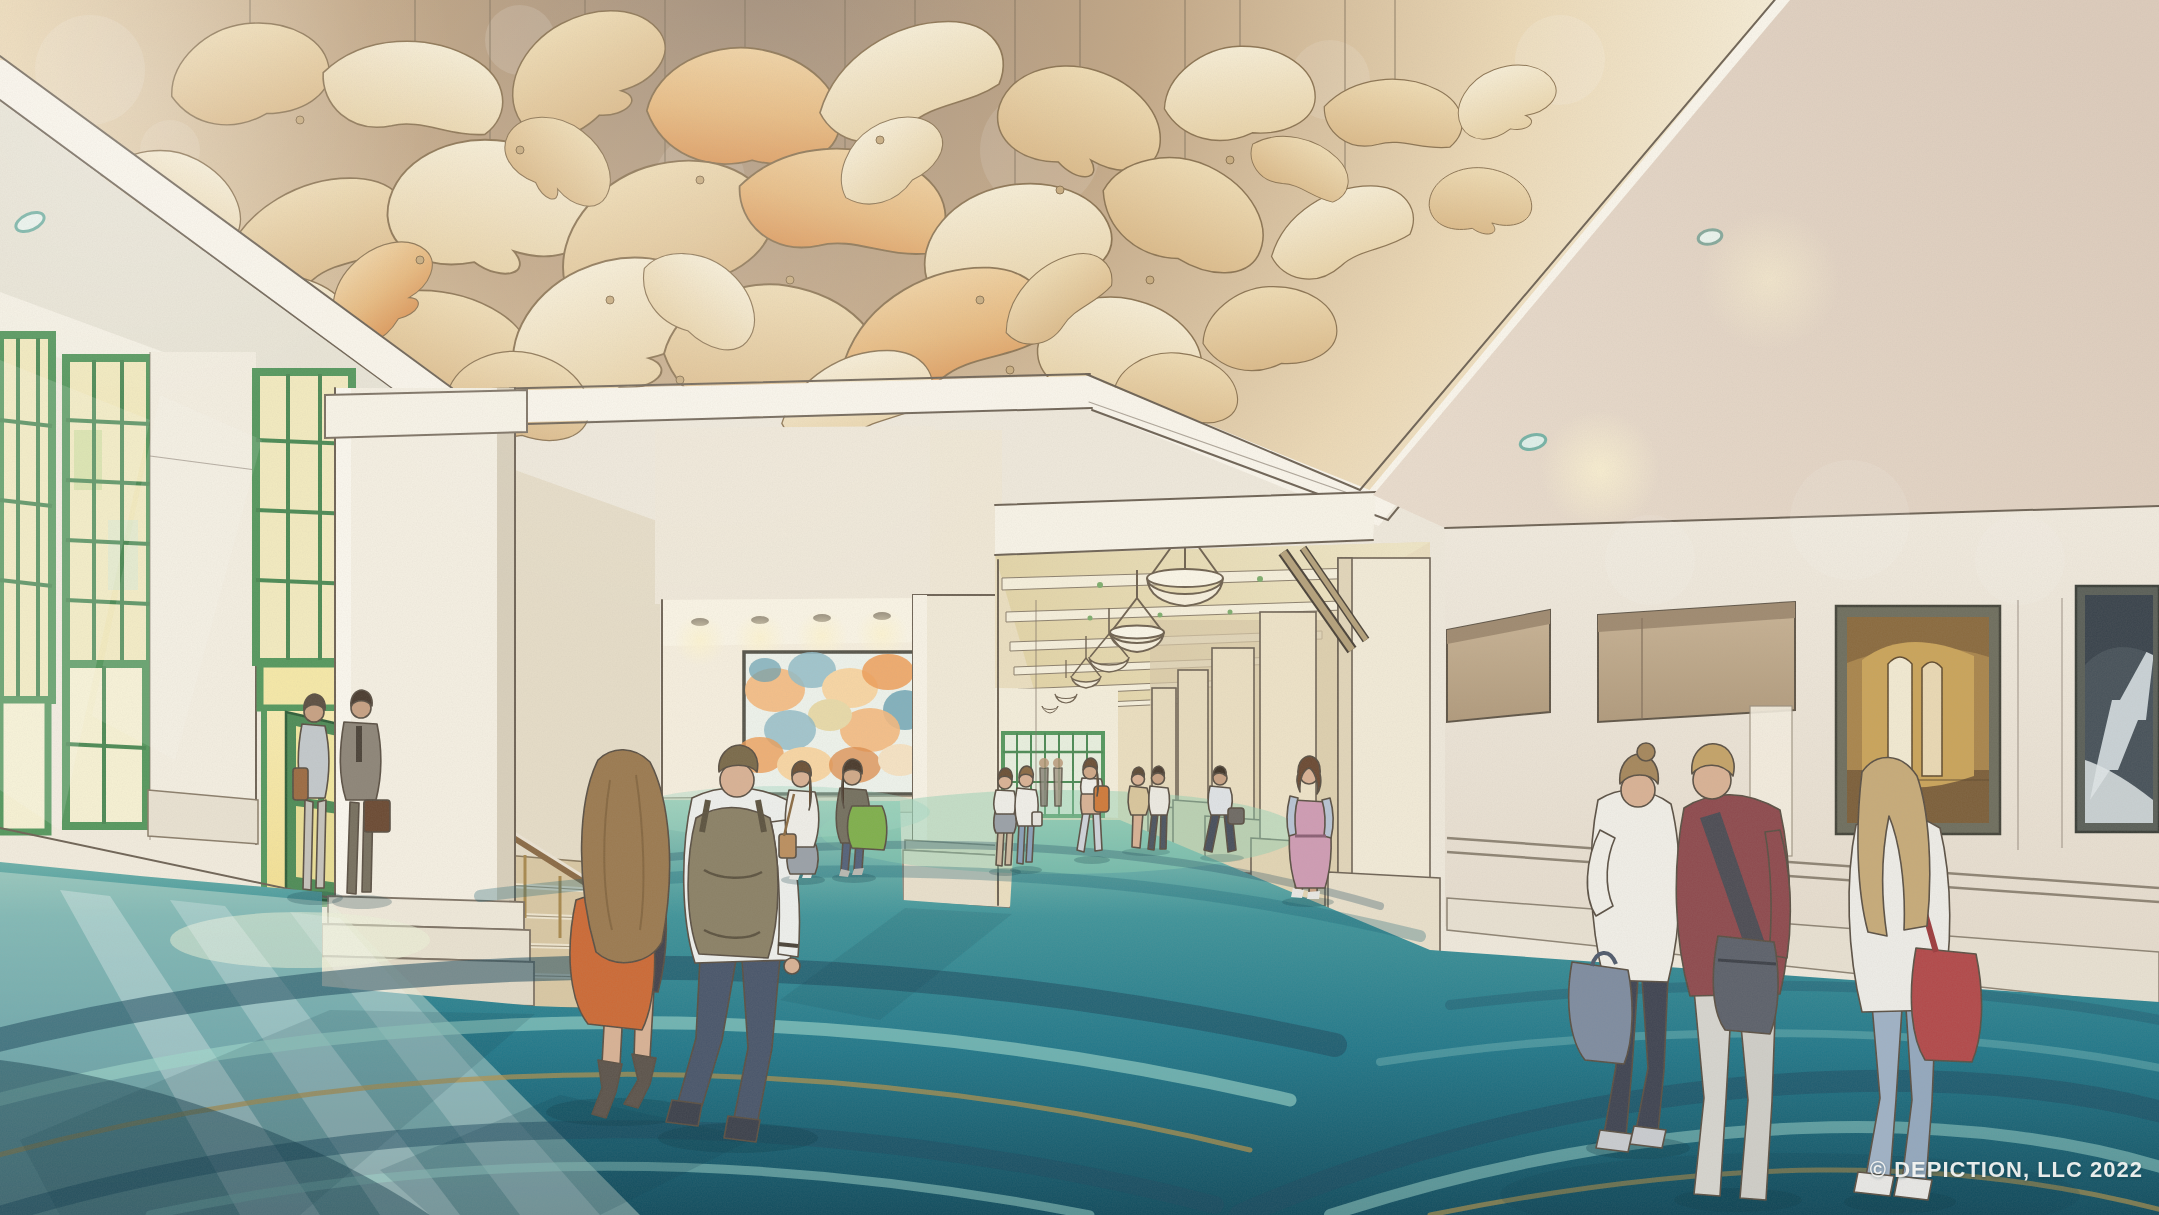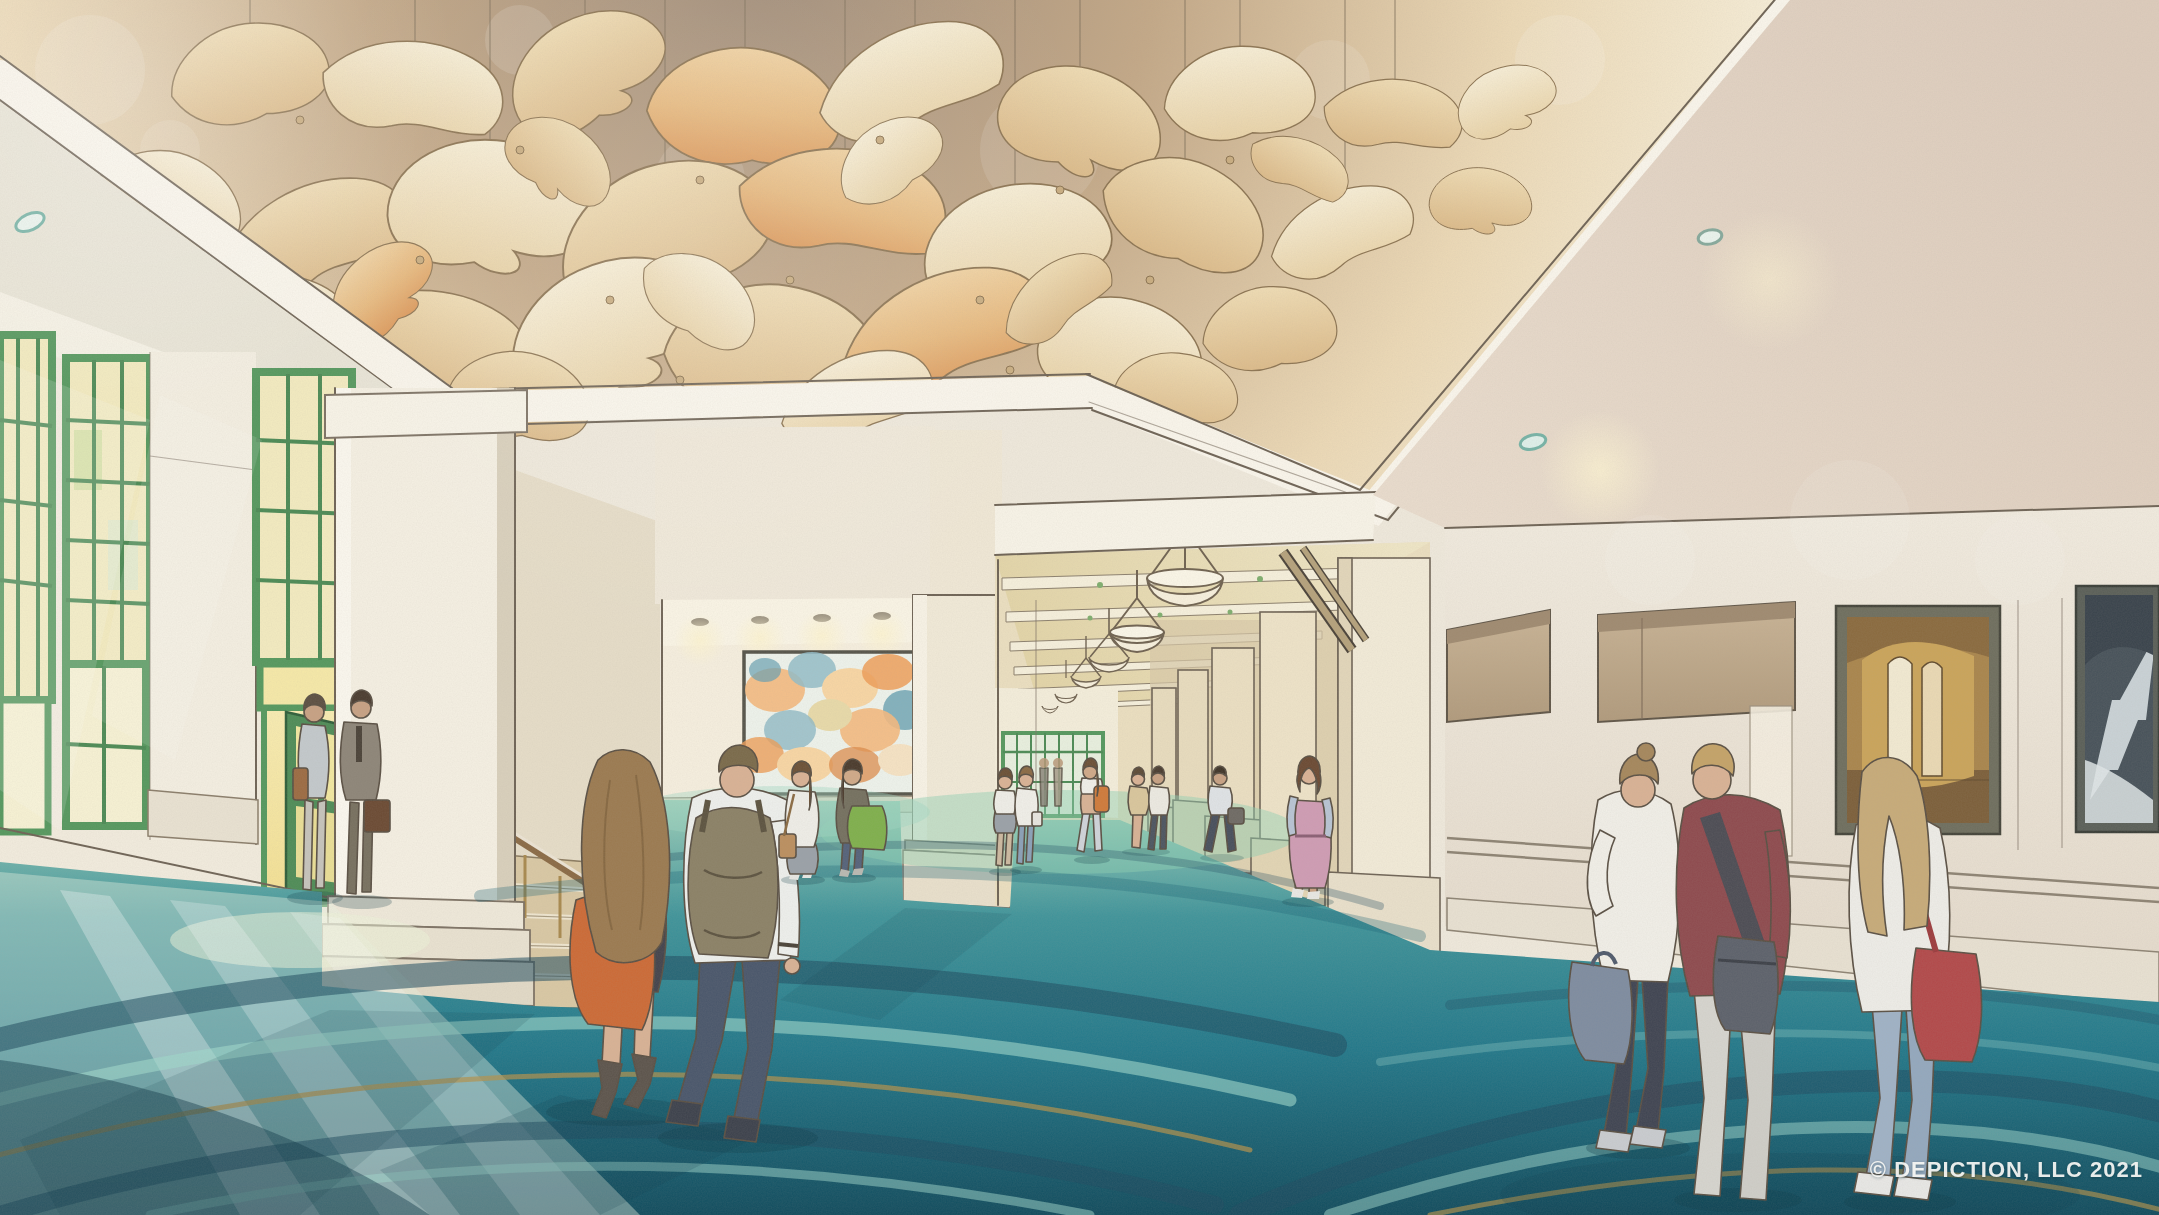--- a/index.html
+++ b/index.html
@@ -670,15 +670,15 @@
     <circle cx="1890" cy="775" r="14" fill="#c7ab79"></circle>
   </g>
 </g>
 
 <circle cx="130" cy="90" r="330" fill="url(#flare)" opacity=".3"></circle>
 <circle cx="700" cy="240" r="420" fill="url(#flare)" opacity=".16"></circle>
 <rect width="2159" height="1215" filter="url(#grain)" opacity=".32"></rect>
 </svg>
 
 <div id="watermark">
-  <span>© DEPICTION, LLC 2021</span>
+  <span>© DEPICTION, LLC 2022</span>
 </div>
 </div>
 
 </body></html>

